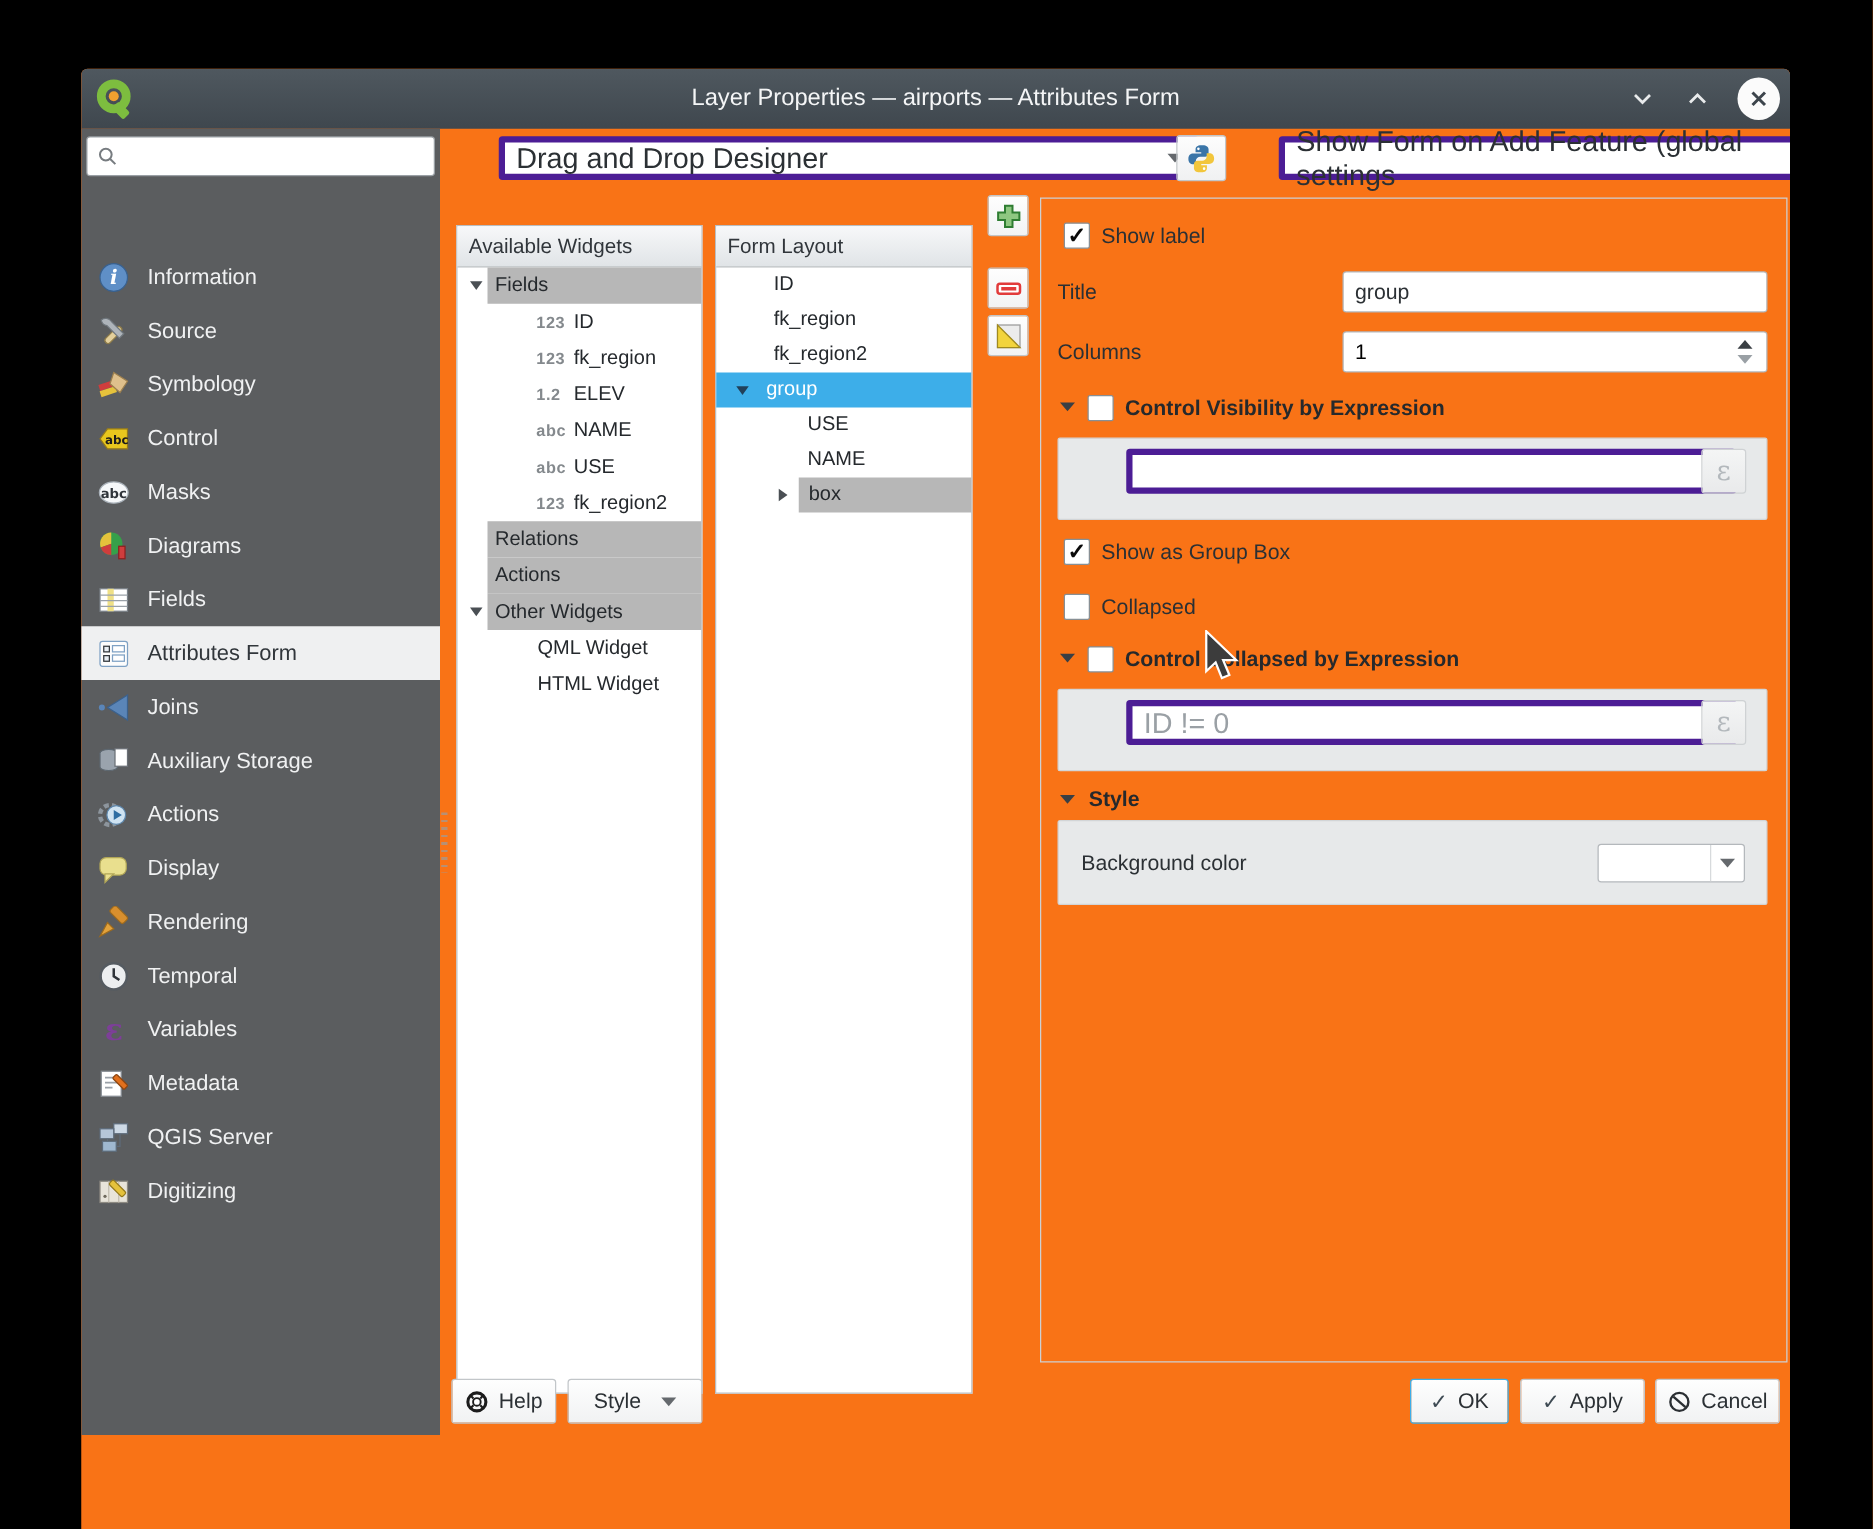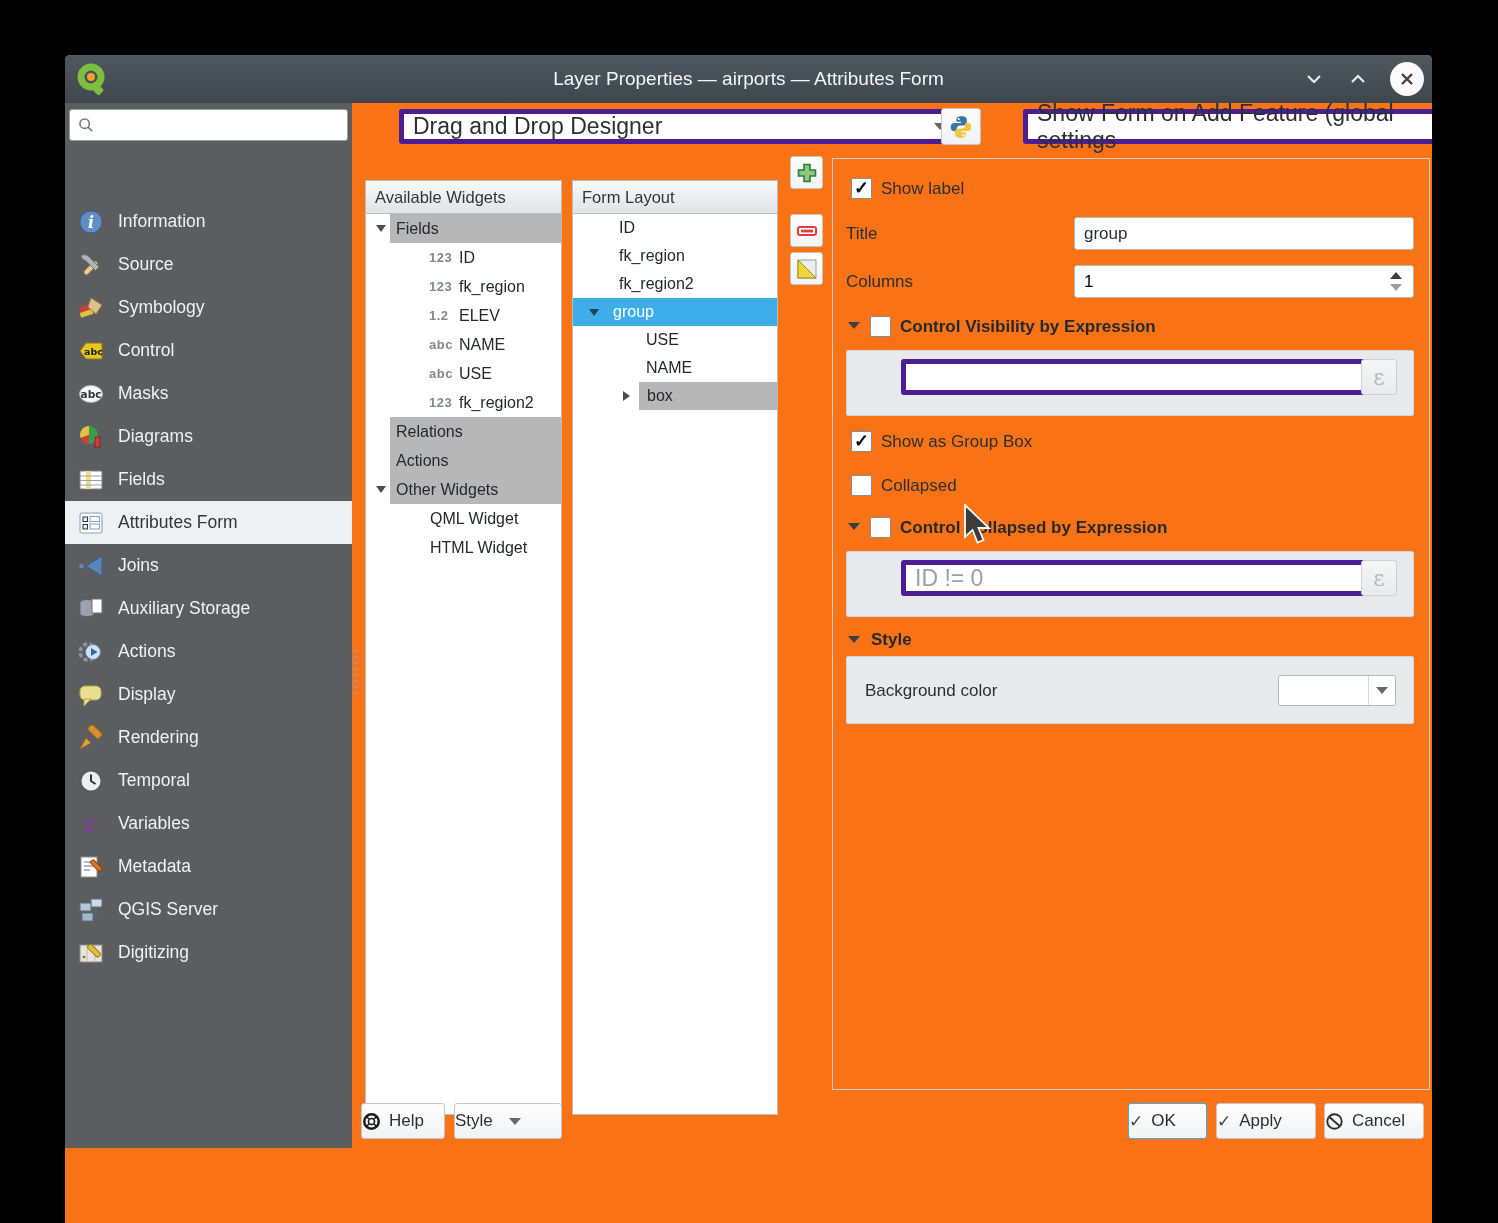--- a/index.html
+++ b/index.html
@@ -107,21 +107,21 @@
              font-family:"DejaVu Serif", serif; }
   .colorbtn { position:absolute; width:118px; height:31px; background:#fff; border:1px solid #b4b8bc;
               border-radius:3px; display:flex; align-items:center; }
   .colorbtn .swatch { flex:1; align-self:stretch; }
   .colorbtn .sep { width:1px; align-self:stretch; background:#d7dadc; }
   .colorbtn .arr { width:26px; display:flex; justify-content:center; }
 
   
   .fbtn { position:absolute; top:1048px; height:36px; border:1px solid #c2c6c9; border-radius:3px;
           background:linear-gradient(#fefefe,#f1f2f3); display:flex; align-items:center;
-          justify-content:flex-start; font-size:17px; color:#2b3034; gap:8px; }
+          justify-content:center; font-size:17px; color:#2b3034; gap:8px; }
   .fbtn.primary { border-color:#3daee9; }
   .checkglyph { color:#3e4a53; font-size:17px; }
 
   .splitter { position:absolute; left:288px; top:595px; width:5px; height:48px;
               background:repeating-linear-gradient(#9a9c9e 0 2px, transparent 2px 6px); opacity:.7; }
 
   .cursor { position:absolute; left:962px; top:504px; z-index:50; }
 </style>
 </head>
 <body>

